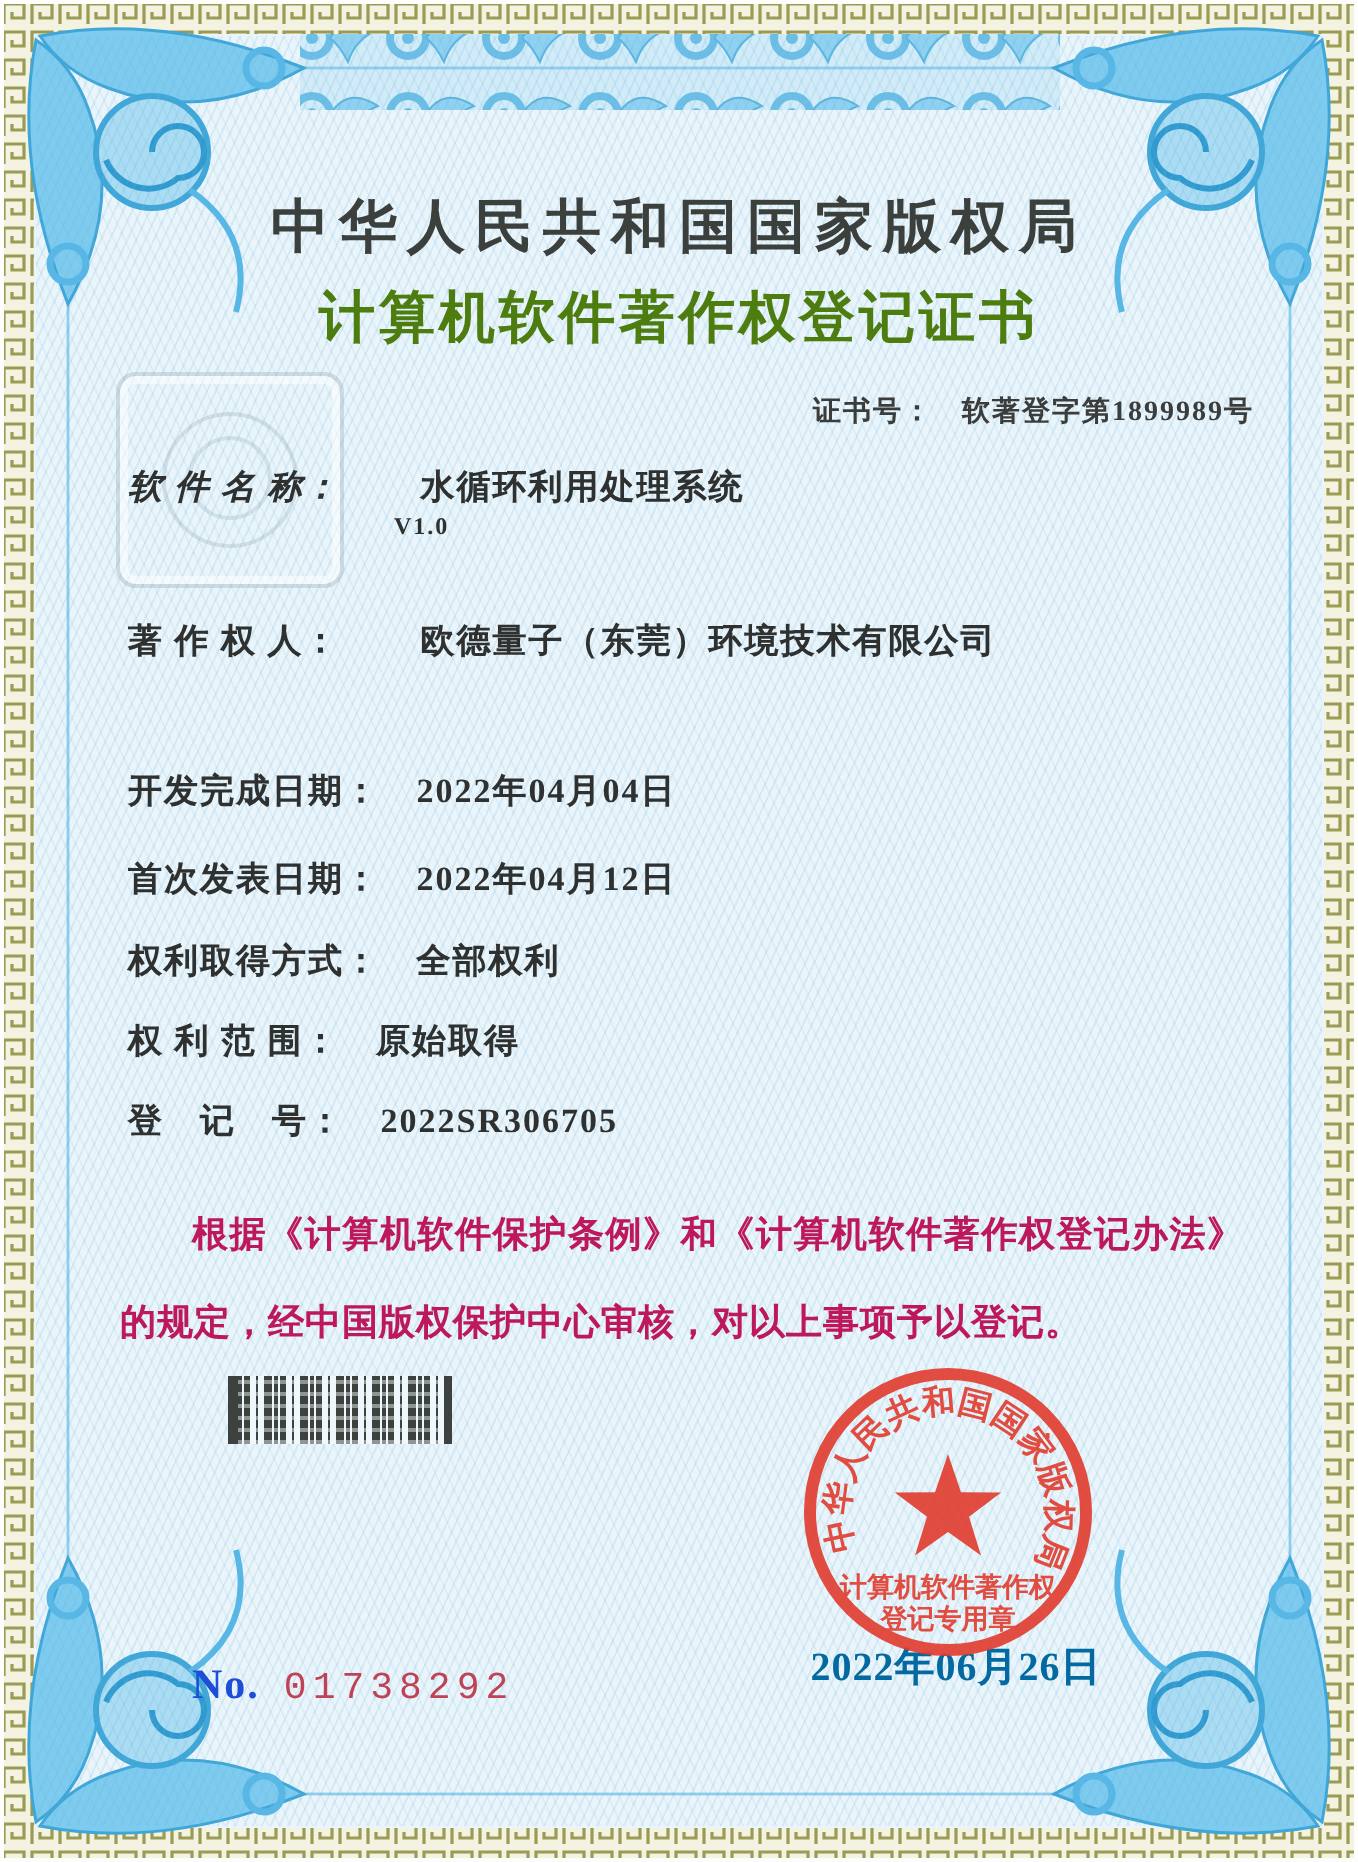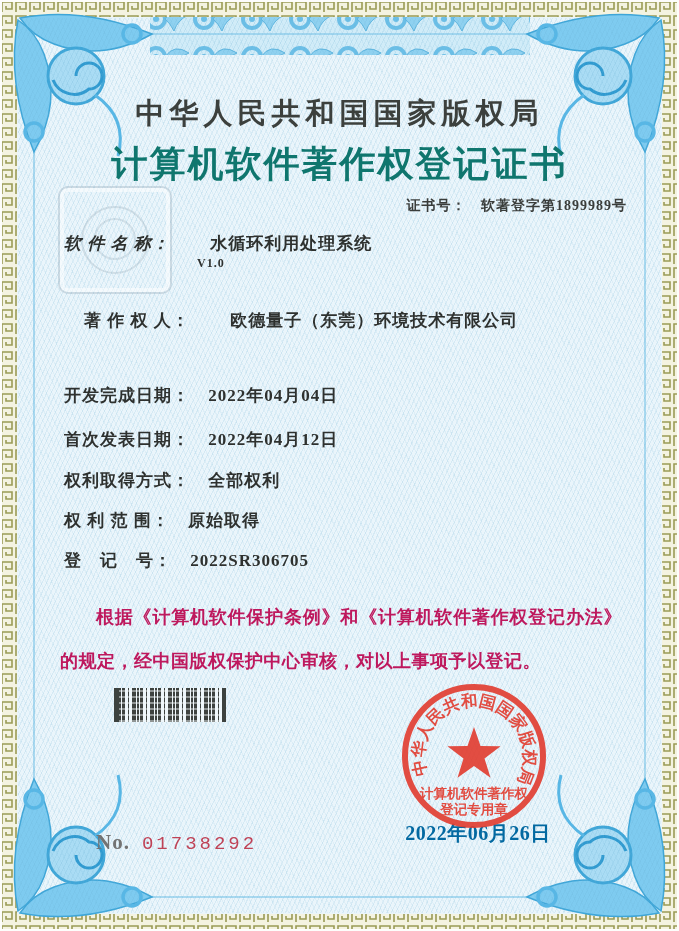--- a/index.html
+++ b/index.html
@@ -21,22 +21,22 @@
   }
   .layer{position:absolute;left:0;top:0;width:679px;height:931px;z-index:2;}
 
   .authority{
     position:absolute;top:94px;left:0;width:100%;
     text-align:center;font-size:29px;font-weight:600;letter-spacing:5px;
     color:#3c403d;
   }
   .cert-title{
     position:absolute;top:140px;left:0;width:100%;
-    text-align:center;font-size:36px;font-weight:700;letter-spacing:2px;
-    color:#0f766e;
+    text-align:center;font-size:28px;font-weight:700;letter-spacing:2px;
+    color:#4d7c0f;
   }
   .certno{
     position:absolute;top:197px;right:52px;
     font-size:14px;color:#3a3d3b;letter-spacing:1px;font-weight:600;
   }
   .certno .lbl{margin-right:10px;}
 
   .watermark{
     position:absolute;left:58px;top:186px;width:110px;height:104px;
     border:2px solid rgba(148,170,182,0.35);border-radius:10px;z-index:1;
@@ -69,21 +69,21 @@
       repeating-linear-gradient(0deg, rgba(244,250,252,0.45) 0 2px, rgba(0,0,0,0) 2px 6px),
       repeating-linear-gradient(90deg, #3d423f 0 2px, #eef7fb 2px 3px, #3d423f 3px 6px, #eef7fb 6px 9px, #3d423f 9px 10px, #eef7fb 10px 13px, #3d423f 13px 17px, #eef7fb 17px 18px);
   }
 
   .seal{position:absolute;left:400px;top:682px;width:148px;height:148px;z-index:4;opacity:0.90;}
   .issue-date{
     position:absolute;left:398px;top:820px;width:160px;z-index:3;
     text-align:center;font-size:20px;font-weight:600;color:#0369a1;letter-spacing:0.5px;
   }
   .serial{position:absolute;left:96px;top:830px;z-index:2;white-space:nowrap;}
-  .serial .no-lbl{font-size:21px;color:#737373;font-weight:600;letter-spacing:1px;}
+  .serial .no-lbl{font-size:21px;color:#1d4ed8;font-weight:600;letter-spacing:1px;}
   .serial .no-val{
     font-family:"Liberation Mono","DejaVu Sans Mono",monospace;
     font-size:19px;color:#bf4256;letter-spacing:3px;margin-left:12px;font-weight:500;
   }
 </style>
 </head>
 <body>
 
 <div class="page">
 
@@ -140,21 +140,21 @@
       <span>软著登字第1899989号</span>
     </div>
 
     <div class="frow" style="top:232px;">
       <span class="flabel" style="width:128px;font-style:italic;">软 件 名 称：</span>
       <span class="fvalue">水循环利用处理系统</span>
     </div>
     <div class="vline2" style="top:256px;">V1.0</div>
 
     <div class="frow" style="top:309px;">
-      <span class="flabel" style="width:128px;margin-left:20px;">著 作 权 人：</span>
+      <span class="flabel" style="width:128px;">著 作 权 人：</span>
       <span class="fvalue">欧德量子（东莞）环境技术有限公司</span>
     </div>
 
     <div class="frow" style="top:384px;">
       <span class="flabel">开发完成日期：</span>
       <span class="fvalue">2022年04月04日</span>
     </div>
 
     <div class="frow" style="top:428px;">
       <span class="flabel">首次发表日期：</span>

